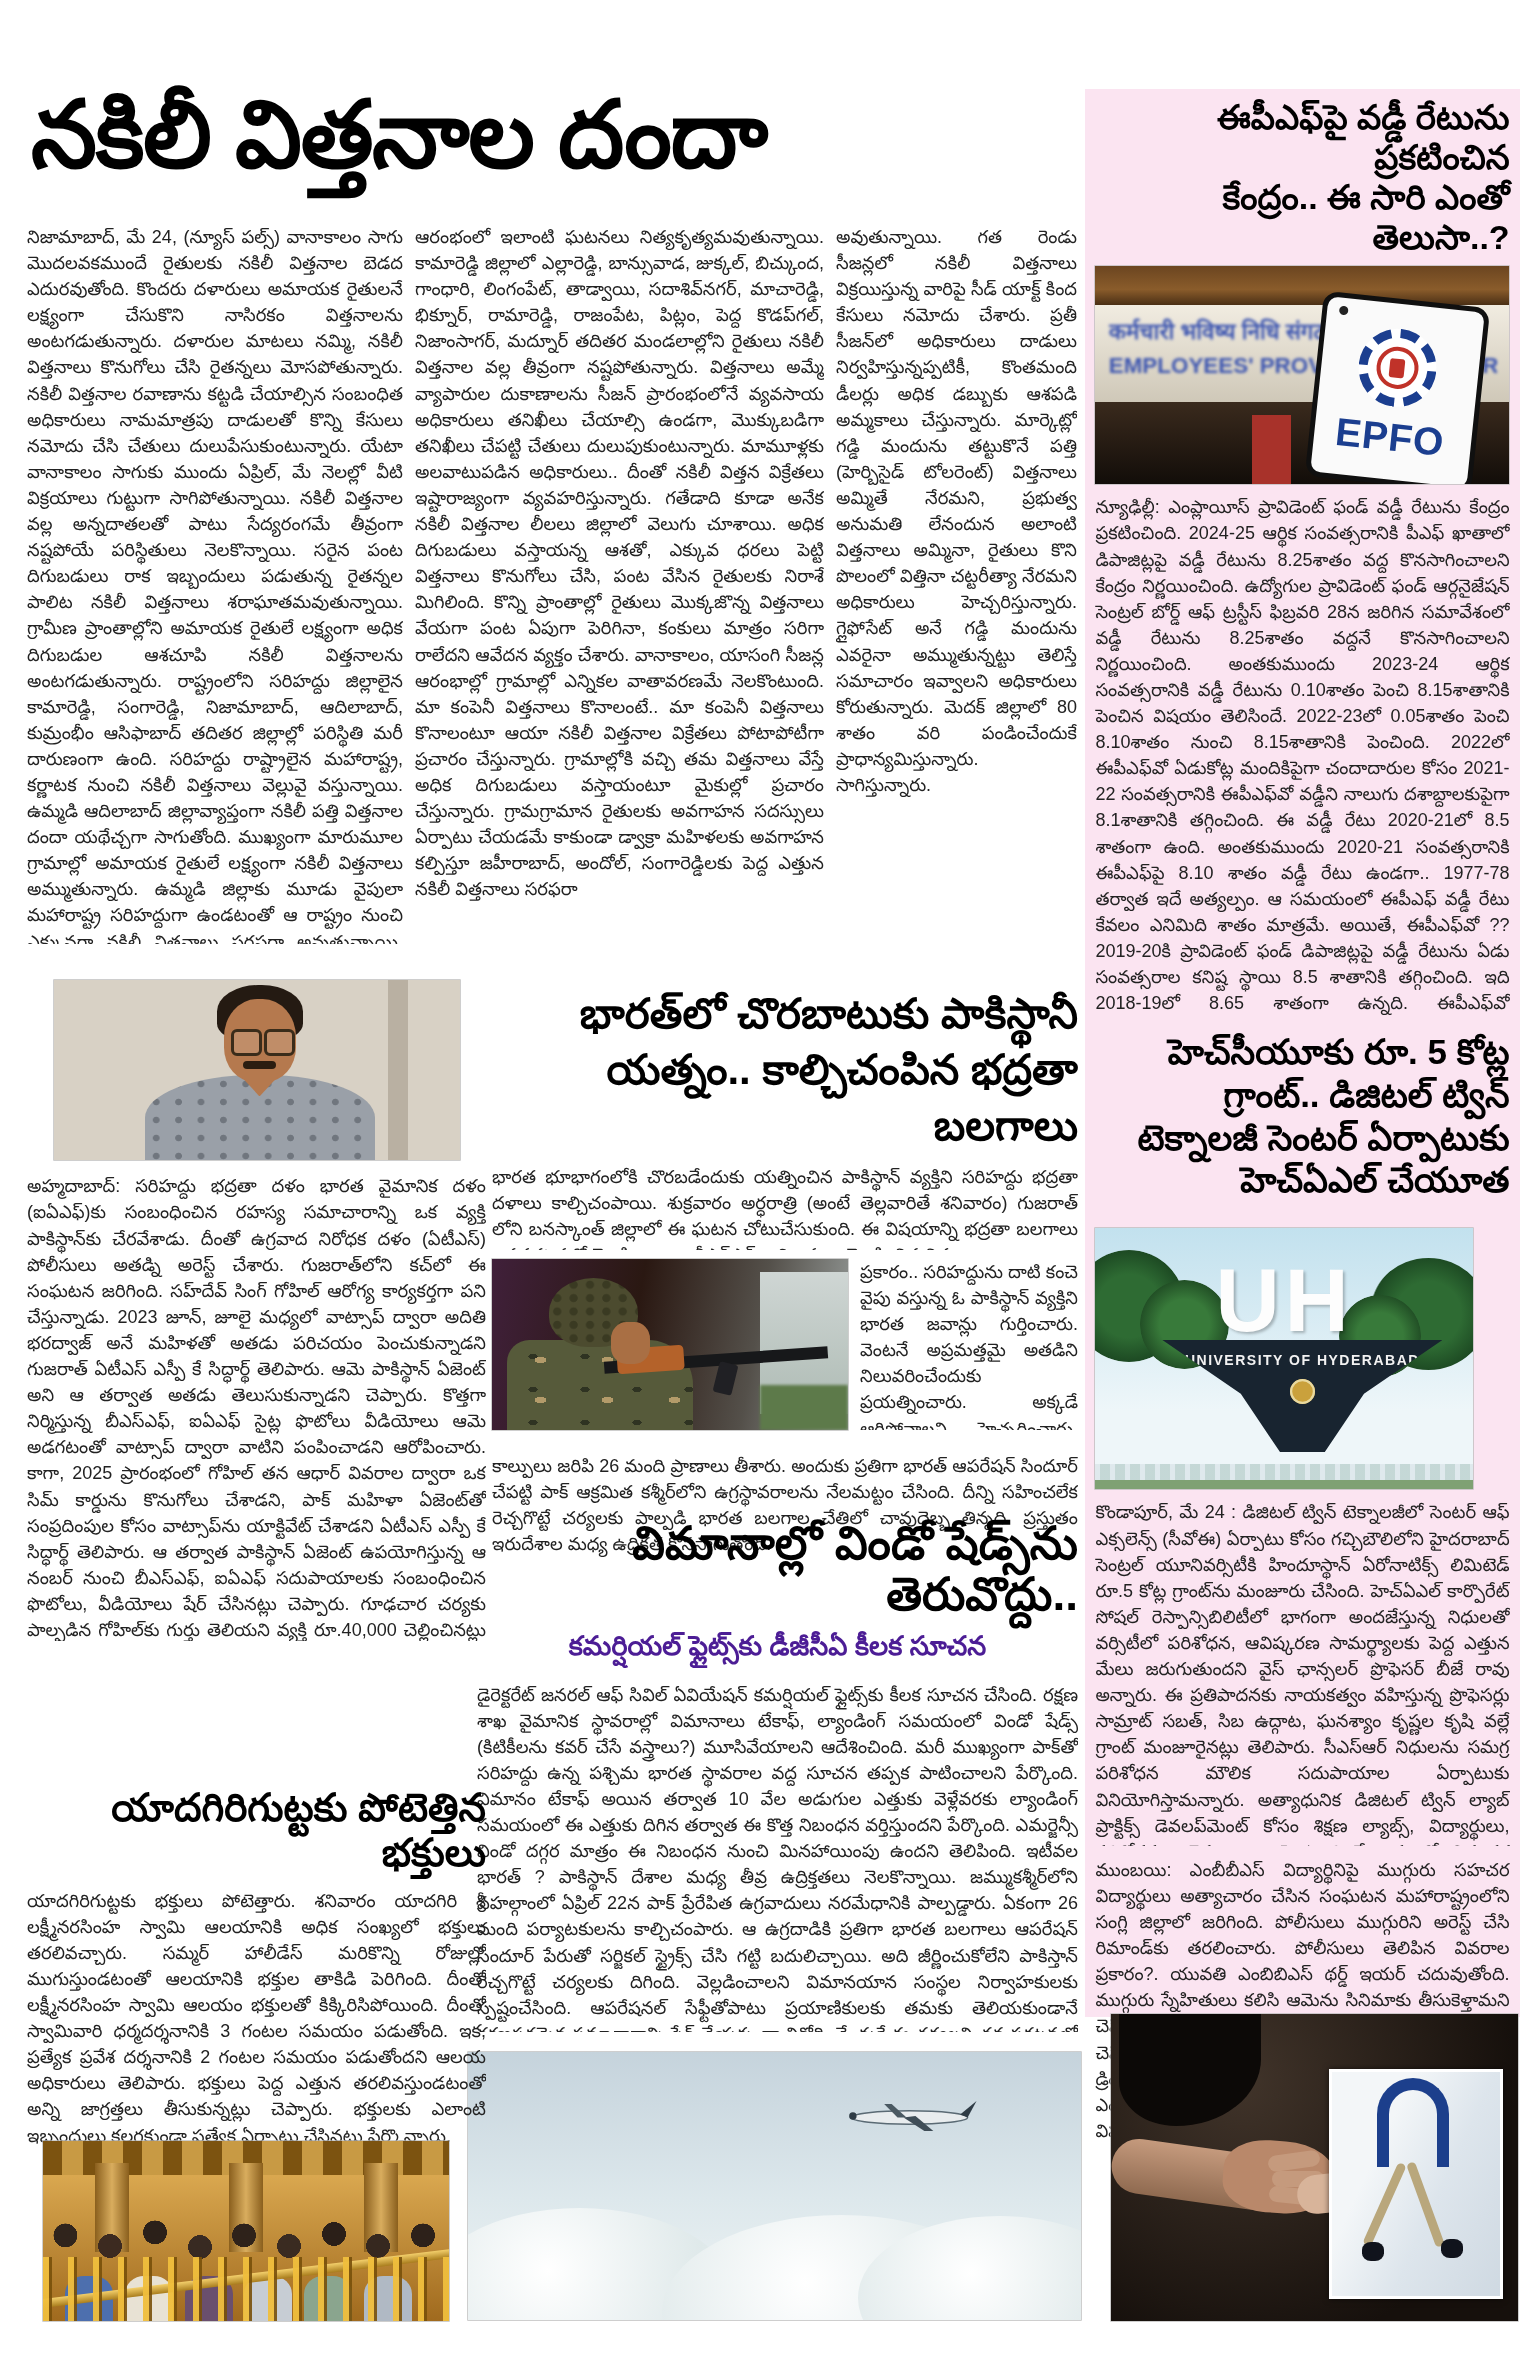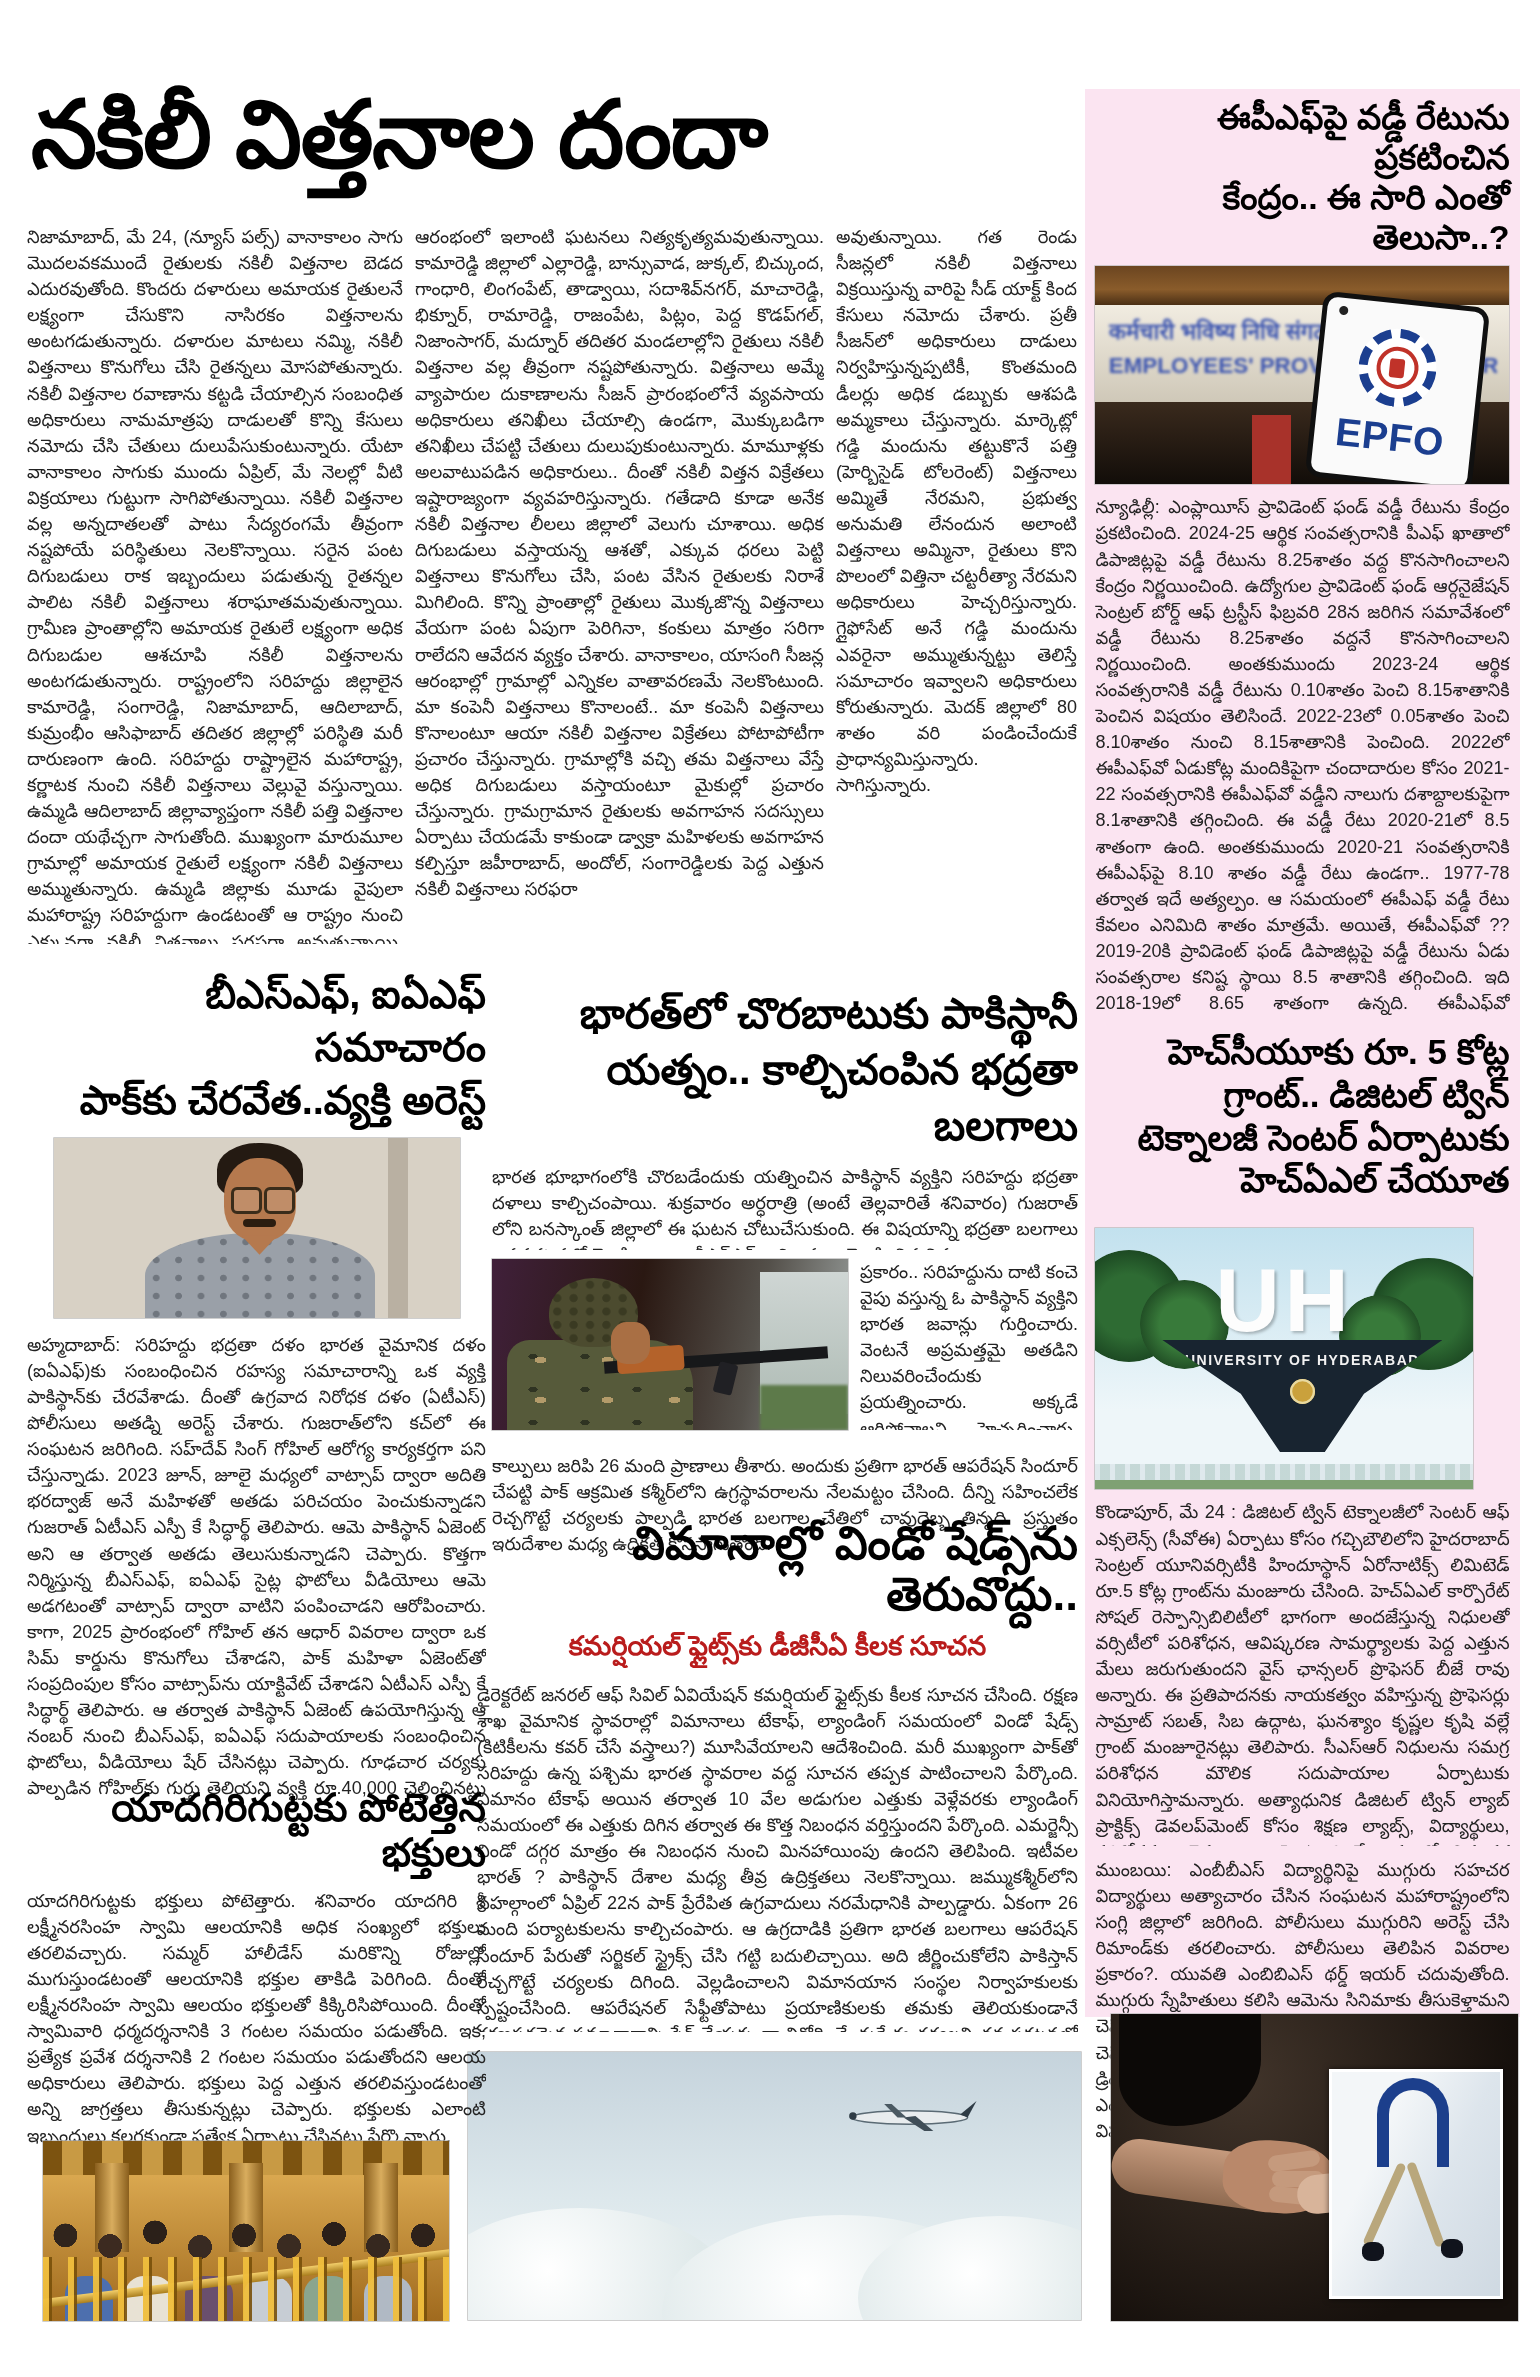--- a/index.html
+++ b/index.html
@@ -130,21 +130,21 @@
   
   #bsf-block{position:absolute;left:27px;top:968px;width:459px;}
   .bsf-head{font-size:40px;line-height:1.32;}
   #pak-block{position:absolute;left:492px;top:986px;width:586px;}
   .pak-head{font-size:42px;line-height:1.33;}
   .pak-row{position:relative;margin-top:9px;height:171px;}
   .pak-side{position:absolute;right:0;top:0;width:218px;height:171px;}
   .pak-below{margin-top:23px;}
   #win-block{position:absolute;left:477px;top:1518px;width:601px;}
   .win-head{font-size:46px;line-height:1.1;}
-  .win-sub{font-size:27px;font-weight:900;text-align:center;margin-top:12px;color:#b91c1c;}
+  .win-sub{font-size:27px;font-weight:900;text-align:center;margin-top:12px;color:#4c1d95;}
   #yad-block{position:absolute;left:27px;top:1786px;width:459px;}
   .yad-head{font-size:39px;line-height:1.15;}
 </style>
 </head>
 <body>
 
 <div id="page">
 
 
   <div id="lead-headline" class="art-head" style="text-align:left;">నకిలీ విత్తనాల దందా</div>
@@ -202,24 +202,20 @@
       <div class="uh-fence"></div>
       <div class="uh-ground"></div>
     </div>
 
     <div class="body-text panel-body" style="height:347px;">కొండాపూర్, మే 24 : డిజిటల్ ట్విన్ టెక్నాలజీలో సెంటర్ ఆఫ్ ఎక్సలెన్స్ (సీవోఈ) ఏర్పాటు కోసం గచ్చిబౌలిలోని హైదరాబాద్ సెంట్రల్ యూనివర్సిటీకి హిందూస్థాన్ ఏరోనాటిక్స్ లిమిటెడ్ రూ.5 కోట్ల గ్రాంట్‌ను మంజూరు చేసింది. హెచ్ఏఎల్ కార్పొరేట్ సోషల్ రెస్పాన్సిబిలిటీలో భాగంగా అందజేస్తున్న నిధులతో వర్సిటీలో పరిశోధన, ఆవిష్కరణ సామర్థ్యాలకు పెద్ద ఎత్తున మేలు జరుగుతుందని వైస్ ఛాన్సలర్ ప్రొఫెసర్ బీజే రావు అన్నారు. ఈ ప్రతిపాదనకు నాయకత్వం వహిస్తున్న ప్రొఫెసర్లు సామ్రాట్ సబత్, సిబ ఉద్గాట, ఘనశ్యాం కృష్ణల కృషి వల్లే గ్రాంట్ మంజూరైనట్లు తెలిపారు. సీఎస్ఆర్ నిధులను సమగ్ర పరిశోధన మౌలిక సదుపాయాల ఏర్పాటుకు వినియోగిస్తామన్నారు. అత్యాధునిక డిజిటల్ ట్విన్ ల్యాబ్ ప్రాక్టిక్స్ డెవలప్‌మెంట్ కోసం శిక్షణ ల్యాబ్స్, విద్యార్థులు, పరిశోధకుల నైపుణ్యాలు పెంపొందించే లక్ష్యంతో నిరంతర శిక్షణ, వర్క్ షాపులు నిర్వహించేందుకు ఆడిటోరియం నిర్మించనున్నట్లు తెలిపారు.</div>
 
     <div class="body-text panel-body" style="height:288px;">ముంబయి: ఎంబీబీఎస్ విద్యార్థినిపై ముగ్గురు సహచర విద్యార్థులు అత్యాచారం చేసిన సంఘటన మహారాష్ట్రంలోని సంగ్లి జిల్లాలో జరిగింది. పోలీసులు ముగ్గురిని అరెస్ట్ చేసి రిమాండ్‌కు తరలించారు. పోలీసులు తెలిపిన వివరాల ప్రకారం?. యువతి ఎంబిబిఎస్ థర్డ్ ఇయర్ చదువుతోంది. ముగ్గురు స్నేహితులు కలిసి ఆమెను సినిమాకు తీసుకెళ్తామని చెప్పి రాత్రి పది గంటల సమయంలో ఆమెకు మాయమాటలు చెప్పి తన రూమ్‌కు తీసుకెళ్లారు. మత్తు మందు కలిపిన కూల్ డ్రింక్‌ను ఆమెకు ఇచ్చారు. ఆమె స్పృహ కోల్పోయిన తరువాత ఎంబిబిఎస్ విద్యార్థినిపై ముగ్గురు అత్యాచారం చేశారు. ఈ విషయం బయటకు చెబితే చంపేస్తామని బెదిరించారు. బాధితురాలు ఈ విషయం తల్లిదండ్రులకు చెప్పడంతో స్థానిక పోలీస్ స్టేషన్‌లో ఫిర్యాదు చేశారు. పోలీసులు కేసు నమోదు చేసి ఇద్దరిని అదుపులోకి తీసుకొని ప్రశ్నిస్తున్నారు. మూడో విద్యార్థి కోసం గాలింపు చర్యలు చేపట్టారు. ముగ్గురు నిందితులు పూణే, సోలాపూర్, సంగ్లికి చెందిన వ్యక్తులుగా గుర్తించారు.</div>
   </div>
 
   <div id="bsf-block">
-    <div class="art-head bsf-head">
-      <div>బీఎస్ఎఫ్, ఐఏఎఫ్ సమాచారం</div>
-      <div>పాక్‌కు చేరవేత..వ్యక్తి అరెస్ట్</div>
-    </div>
     <div id="bsf-photo" class="photo">
       <div class="man-shadow"></div>
       <div class="man-shirt"></div>
       <div class="man-hair"></div>
       <div class="man-face"></div>
       <div class="man-glass l"></div>
       <div class="man-glass r"></div>
       <div class="man-mous"></div>
       <div class="man-collar"></div>
     </div>

